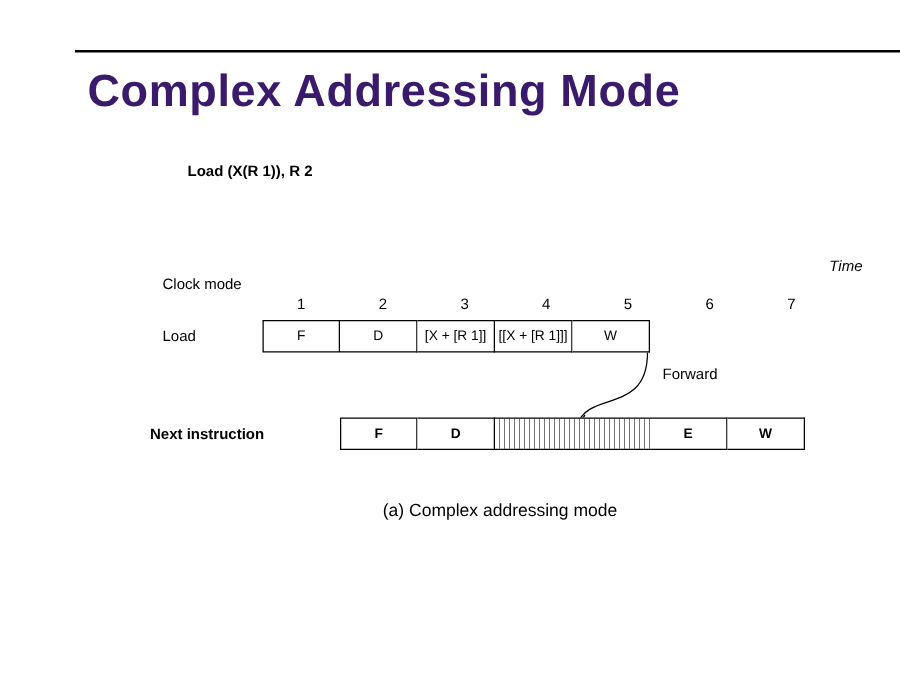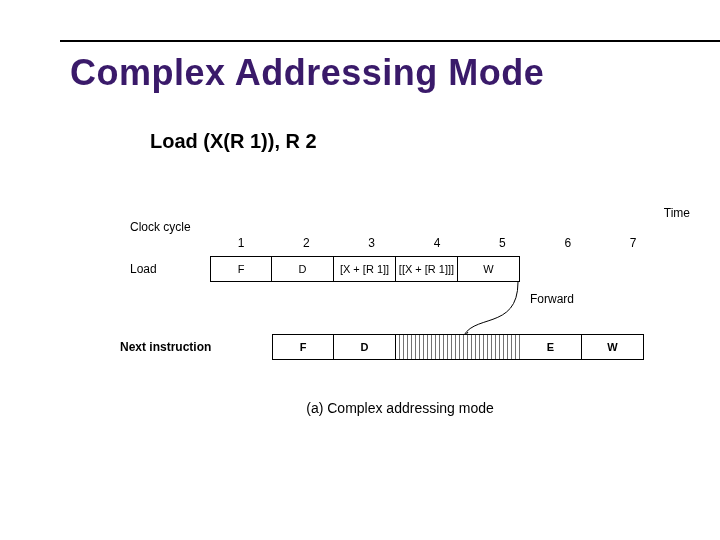--- a/index.html
+++ b/index.html
@@ -32,37 +32,38 @@
     top: 52px;
     font-size: 36px;
     font-weight: bold;
     color: #3a1a6a;
     letter-spacing: 0.5px;
   }
   .subtitle {
     position: absolute;
     left: 110px;
     top: 130px;
-    font-size: 20px;
+    font-size: 12px;
     font-weight: bold;
     color: #000;
   }
 
   .diagram {
     position: absolute;
     left: 90px;
     top: 220px;
     width: 560px;
     font-size: 12px;
   }
 
   .time-label {
     position: absolute;
     right: 0px;
     top: -14px;
+    font-style: italic;
   }
 
   .cycle-row {
     position: relative;
     height: 22px;
   }
   .cycle-label {
     position: absolute;
     left: 0;
     top: 0;
@@ -161,21 +162,21 @@
 <div class="slide">
 
   <div class="hr"></div>
   <div class="title">Complex Addressing Mode</div>
   <div class="subtitle">Load  (X(R 1)), R 2</div>
 
   <div class="diagram">
     <div class="time-label">Time</div>
 
     <div class="cycle-row">
-      <div class="cycle-label">Clock cycle</div>
+      <div class="cycle-label">Clock mode</div>
       <div class="cycle-nums">
         <span>1</span>
         <span>2</span>
         <span>3</span>
         <span>4</span>
         <span>5</span>
         <span>6</span>
         <span>7</span>
       </div>
     </div>

